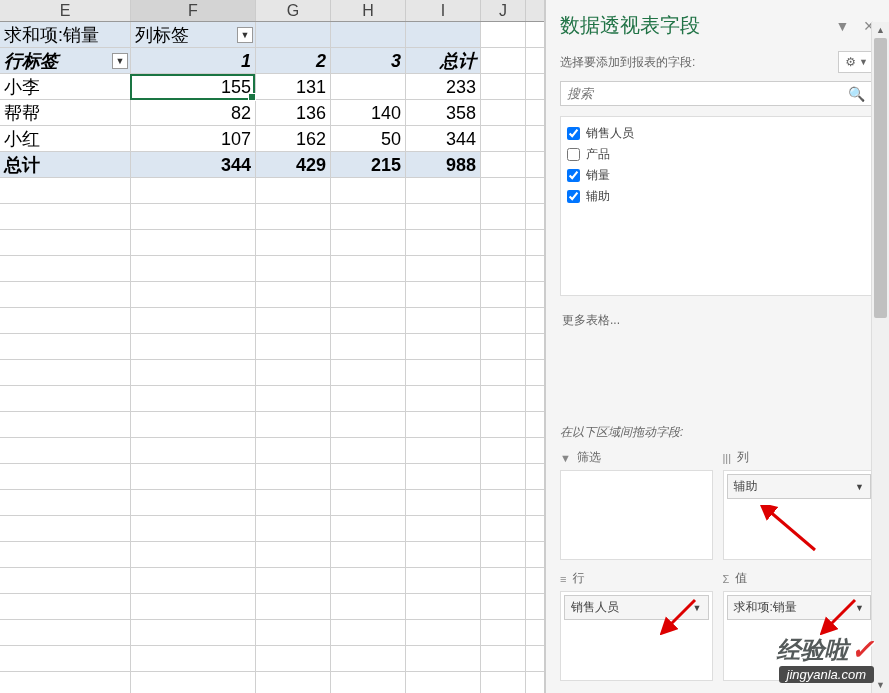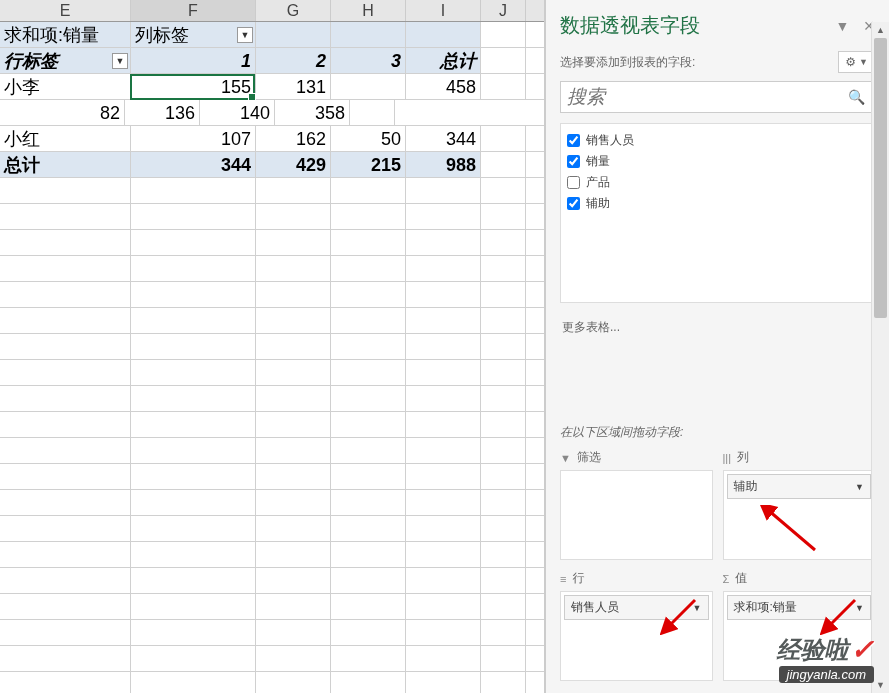--- a/index.html
+++ b/index.html
@@ -36,21 +36,21 @@
     
     .pane { flex: 1; background: #f5f5f5; border-left: 1px solid #ccc; display: flex; flex-direction: column; padding: 12px 14px; font-size: 12px; color: #444; }
     .pane-header { display: flex; justify-content: space-between; align-items: center; margin-bottom: 12px; }
     .pane-title { font-size: 20px; color: #217346; font-weight: normal; }
     .pane-controls { display: flex; gap: 14px; font-size: 14px; color: #888; }
     
     .pane-sub { display: flex; justify-content: space-between; align-items: center; margin-bottom: 8px; color: #666; gap: 38px; }
     .gear-btn { border: 1px solid #ccc; background: #fff; padding: 3px 6px; display: flex; align-items: center; gap: 3px; }
     
     .search-box { display: flex; border: 1px solid #ccc; background: #fff; margin-bottom: 10px; }
-    .search-box input { flex: 1; border: none; padding: 4px 6px; font-size: 19px; font-style: italic; color: #999; outline: none; }
+    .search-box input { flex: 1; border: none; padding: 4px 6px; font-size: 13px; font-style: italic; color: #999; outline: none; }
     .search-icon { padding: 0 8px; display: flex; align-items: center; color: #5b8ec1; font-size: 14px; }
     
     .field-list { background: #fff; border: 1px solid #ddd; padding: 6px; min-height: 180px; margin-bottom: 4px; }
     .field-item { display: flex; align-items: center; gap: 6px; padding: 2px 0; }
     .field-item input[type="checkbox"] { width: 13px; height: 13px; }
     .more-tables { color: #666; margin-top: 12px; margin-bottom: 12px; padding-left: 2px; }
     
     .drag-instr { margin: 12px 0 8px; color: #666; font-style: italic; }
     
     .zones { display: grid; grid-template-columns: 1fr 1fr; gap: 10px; flex: 1; }
@@ -106,25 +106,26 @@
       <div class="cell col-H right pivot-header bold">3</div>
       <div class="cell col-I right pivot-header bold">总计</div>
       <div class="cell col-J"></div>
     </div>
 
     <div class="row">
       <div class="cell col-E left">小李</div>
       <div class="cell col-F right">155</div>
       <div class="cell col-G right">131</div>
       <div class="cell col-H right"></div>
-      <div class="cell col-I right">458</div>
-      <div class="cell col-J"></div>
-    </div>
-
-    <div class="row">
+      <div class="cell col-I right">233</div>
+      <div class="cell col-J"></div>
+    </div>
+
+    <div class="row">
+      <div class="cell col-E left">帮帮</div>
       <div class="cell col-F right">82</div>
       <div class="cell col-G right">136</div>
       <div class="cell col-H right">140</div>
       <div class="cell col-I right">358</div>
       <div class="cell col-J"></div>
     </div>
 
     <div class="row">
       <div class="cell col-E left">小红</div>
       <div class="cell col-F right">107</div>
@@ -333,26 +334,26 @@
     <input type="text" placeholder="搜索" style="">
     <span class="search-icon">🔍</span>
   </div>
 
   <div class="field-list">
     <div class="field-item">
       <input type="checkbox" checked="" style="">
       <span>销售人员</span>
     </div>
     <div class="field-item">
+      <input type="checkbox" style="">
+      <span>产品</span>
+    </div>
+    <div class="field-item">
       <input type="checkbox" checked="" style="">
       <span>销量</span>
-    </div>
-    <div class="field-item">
-      <input type="checkbox" style="">
-      <span>产品</span>
     </div>
     <div class="field-item">
       <input type="checkbox" checked="" style="">
       <span>辅助</span>
     </div>
   </div>
   <div class="more-tables">更多表格...</div>
 
   <div style="flex:1"></div>
 

